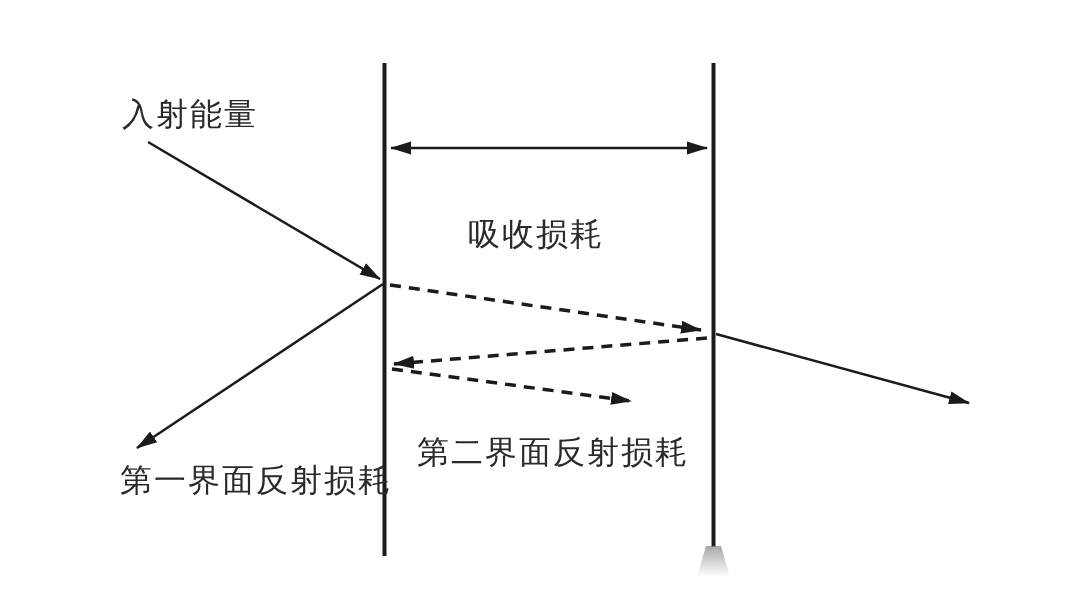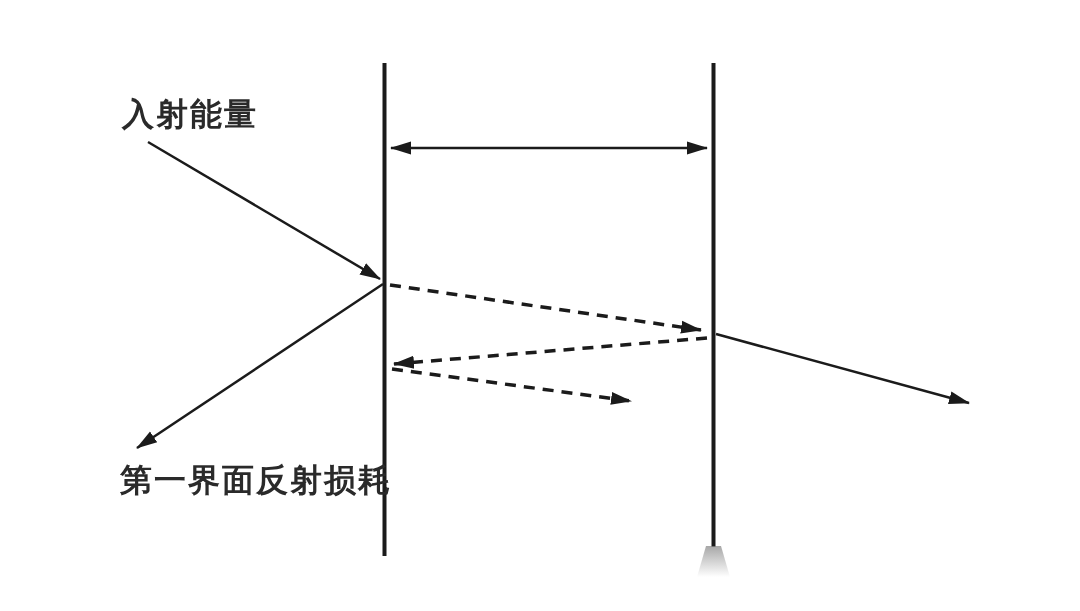--- a/index.html
+++ b/index.html
@@ -7,21 +7,20 @@
     padding: 0;
     background: #ffffff;
   }
   .stage {
     position: relative;
     width: 1080px;
     height: 611px;
     background: #ffffff;
     overflow: hidden;
     font-family: "Liberation Sans", sans-serif;
-    font-weight: bold;
   }
   .diagram-svg {
     position: absolute;
     left: 0;
     top: 0;
     width: 1080px;
     height: 611px;
   }
   .lbl {
     position: absolute;
@@ -69,18 +68,20 @@
     <line x1="390" y1="285" x2="701" y2="330" stroke="#1b1b1b" stroke-width="3.5" stroke-dasharray="11 8" marker-end="url(#arr)"></line>
     <line x1="707" y1="338" x2="394" y2="364" stroke="#1b1b1b" stroke-width="3.5" stroke-dasharray="11 8" marker-end="url(#arr)"></line>
     <line x1="392" y1="369" x2="631" y2="401" stroke="#1b1b1b" stroke-width="3.5" stroke-dasharray="11 8" marker-end="url(#arr)"></line>
 
     <line x1="716" y1="334" x2="969" y2="403" stroke="#1b1b1b" stroke-width="2.5" marker-end="url(#arr)"></line>
   </svg>
 
   <div class="lbl lbl-incident">入射能量</div>
 
 
+  <div class="lbl lbl-absorption">吸收损耗</div>
 
 
+  <div class="lbl lbl-second-interface">第二界面反射损耗</div>
 
   <div class="lbl lbl-first-interface">第一界面反射损耗</div>
 
 </div>
 
 </body></html>

